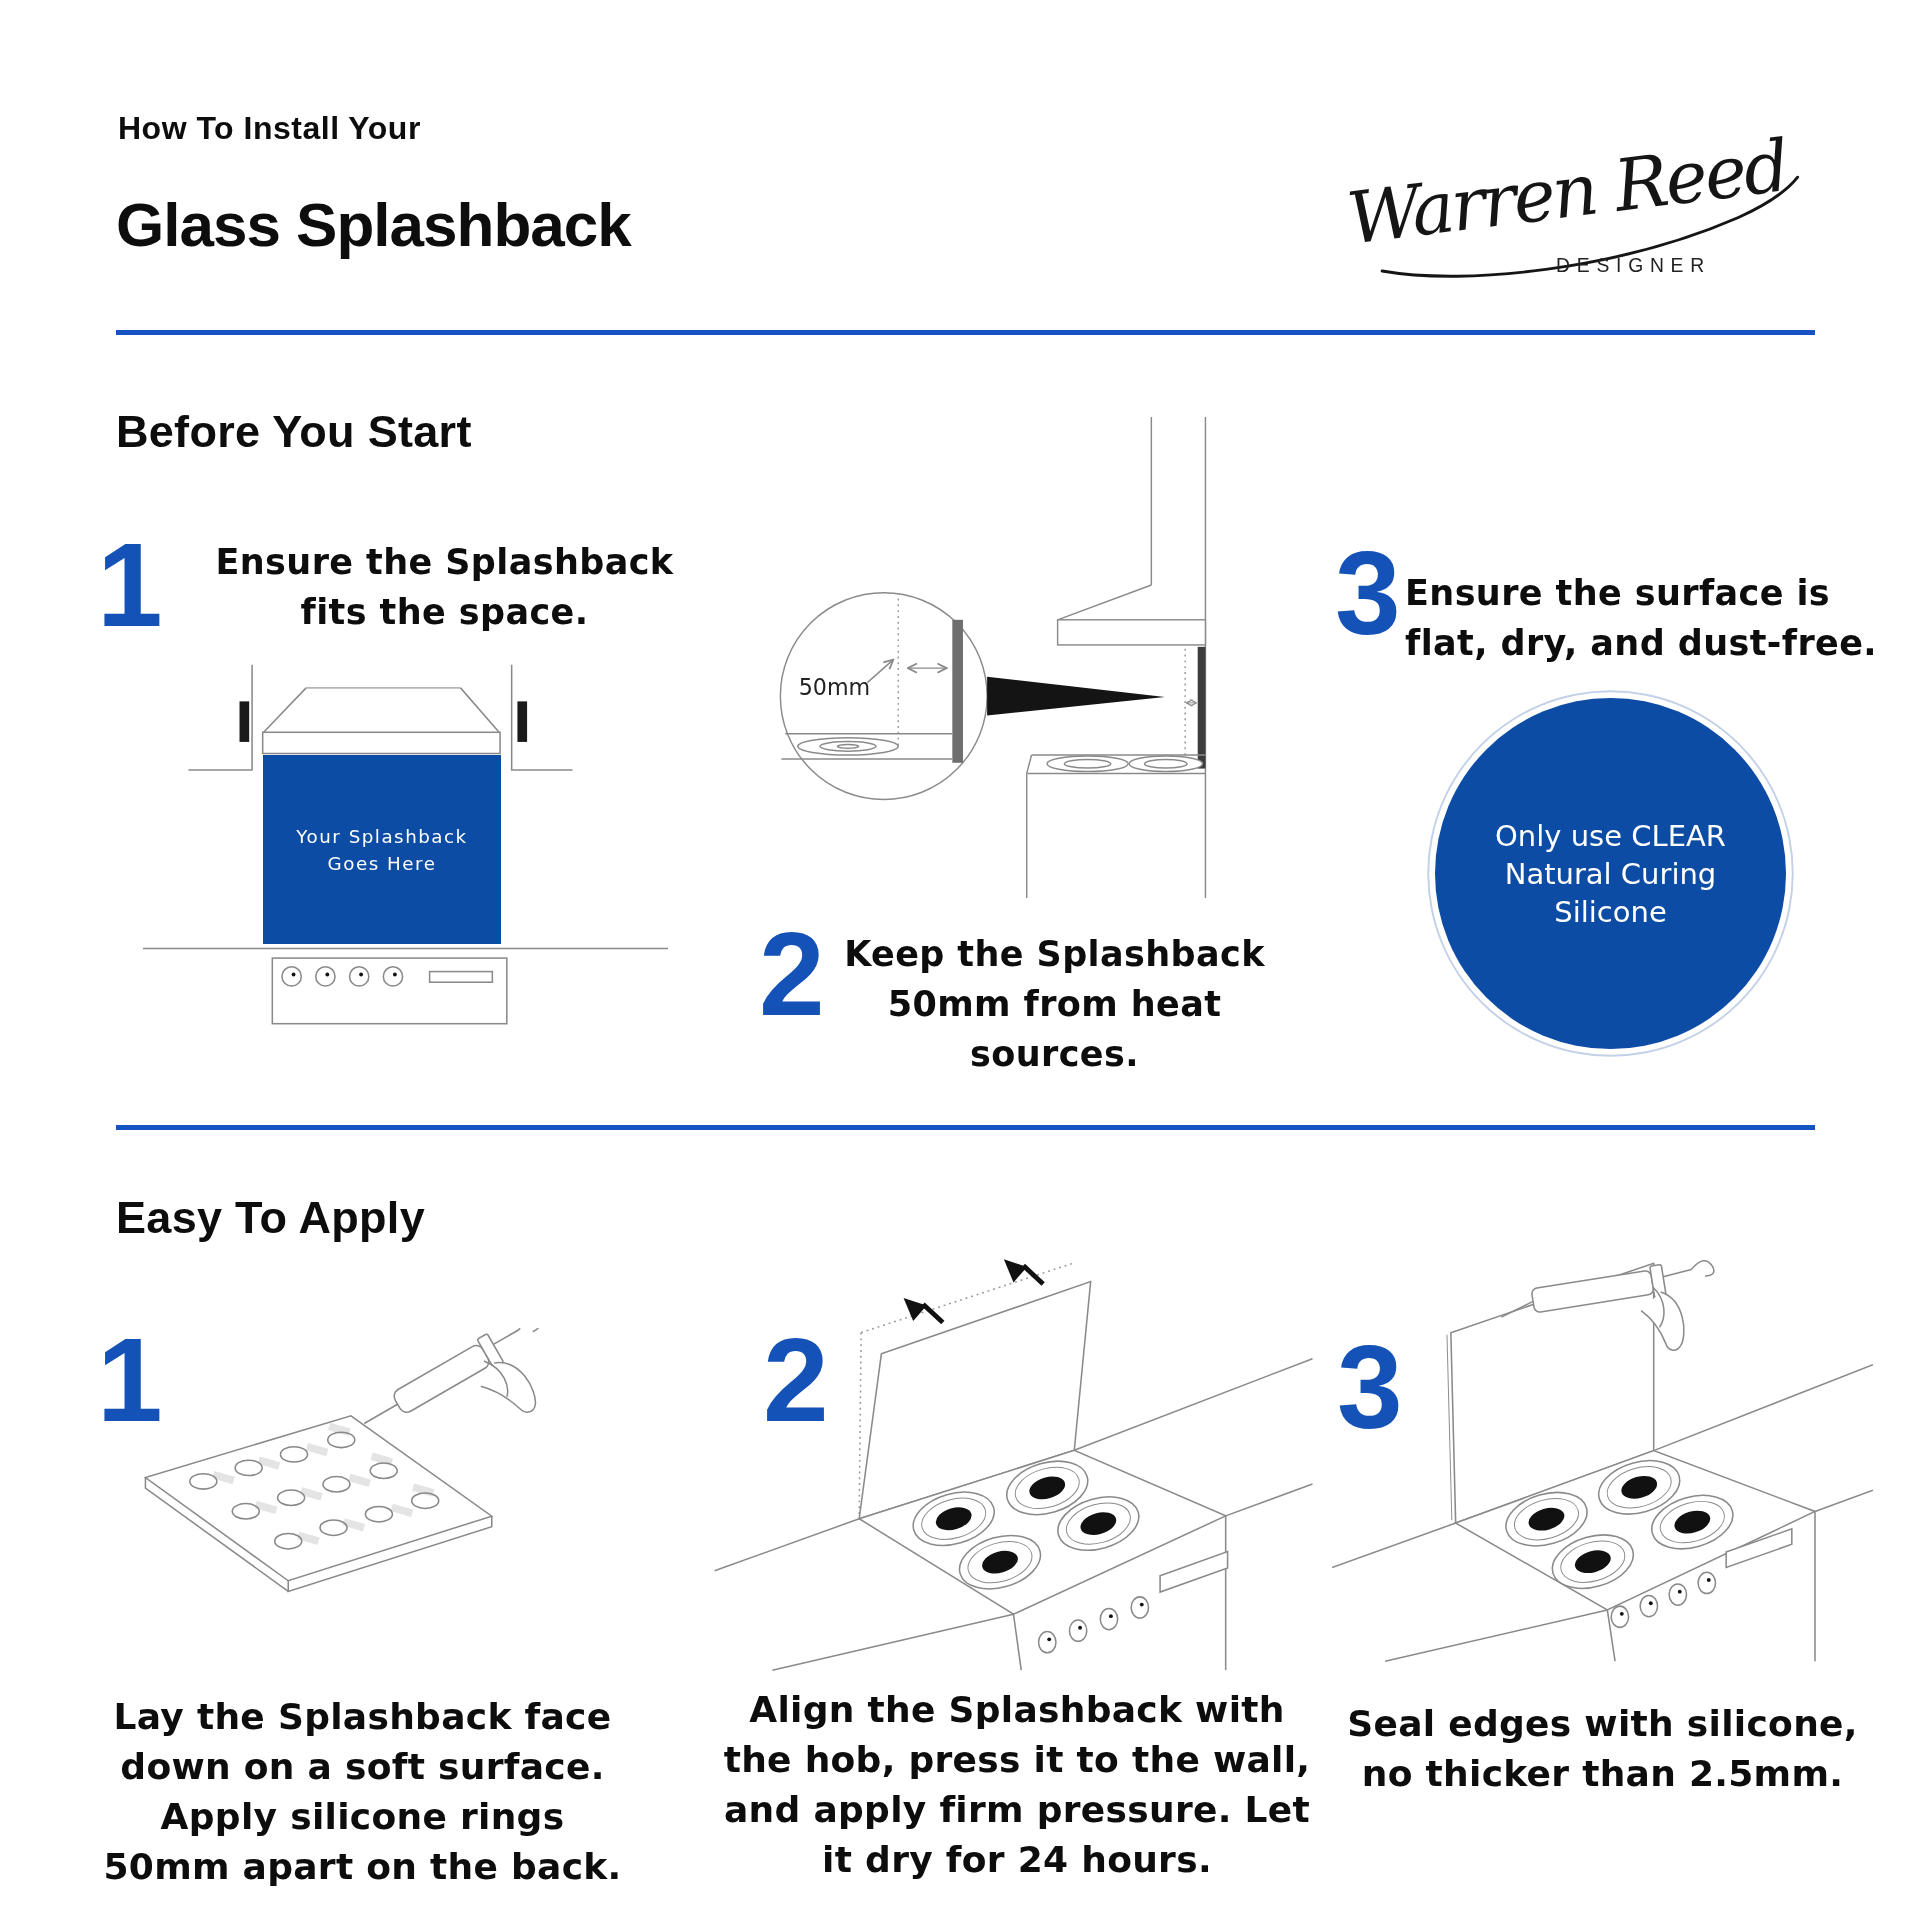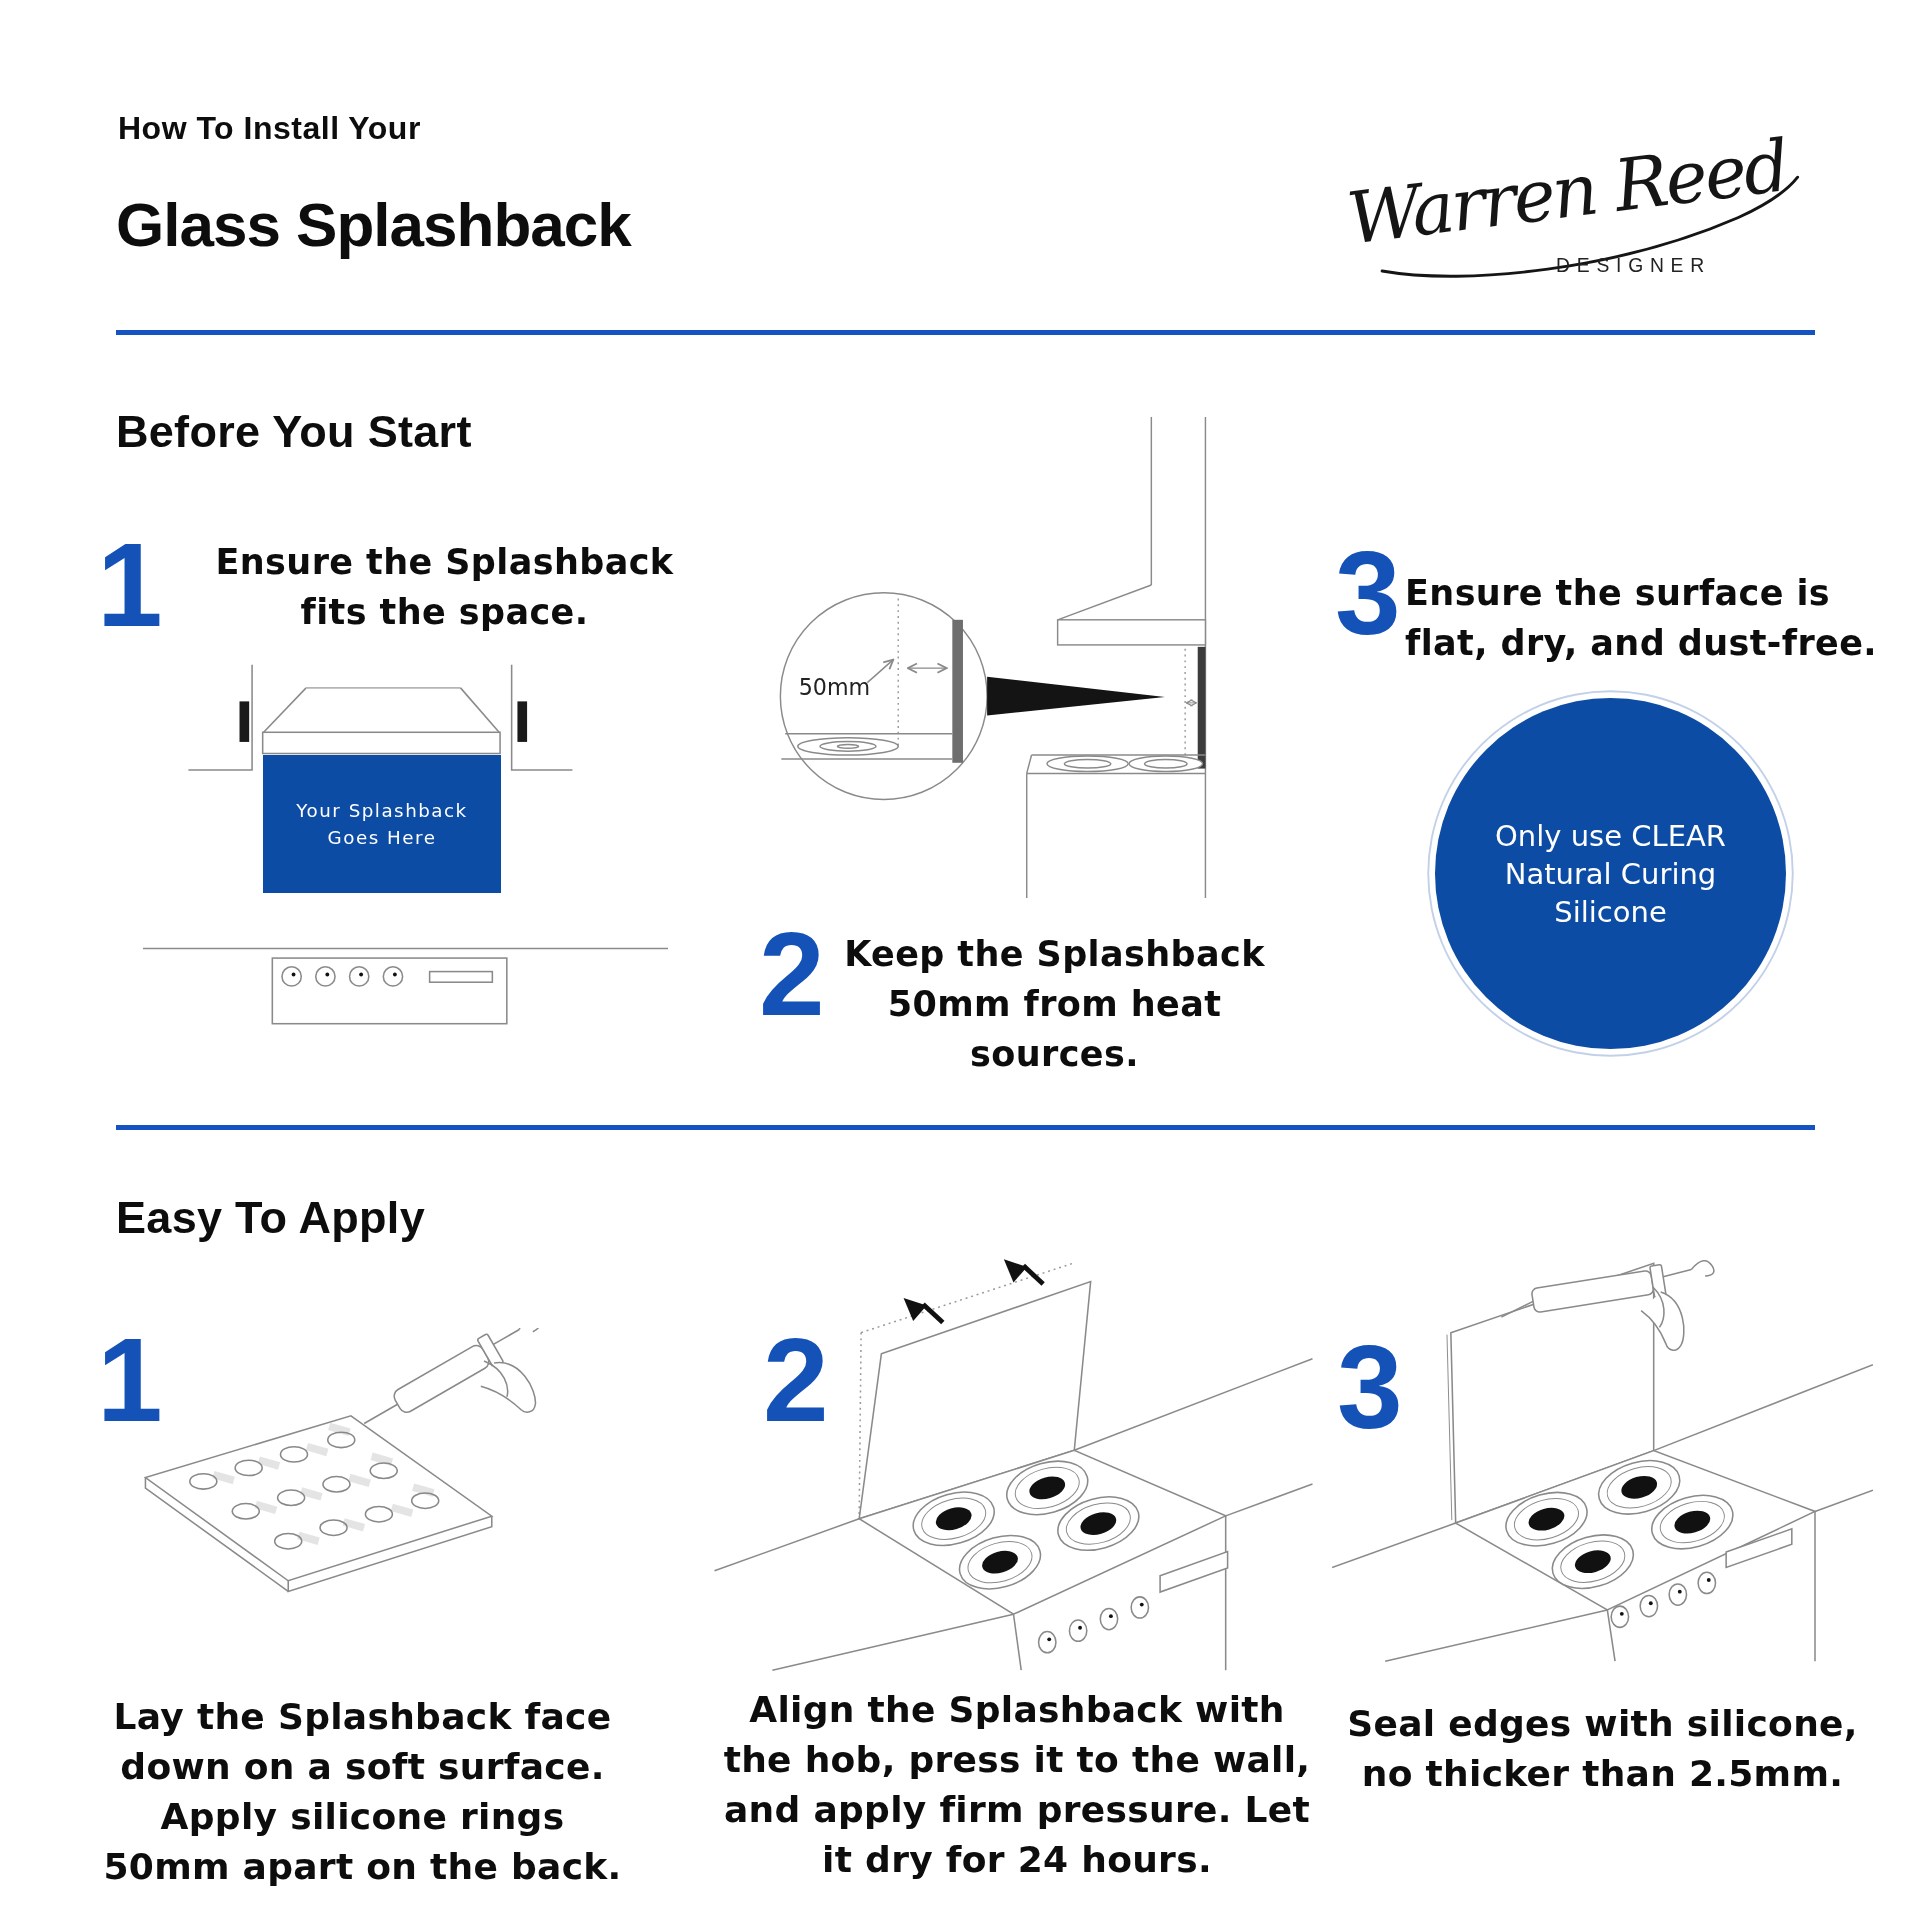--- a/index.html
+++ b/index.html
@@ -73,21 +73,21 @@
         <circle cx="232" cy="331" r="10"></circle>
         <circle cx="267" cy="331" r="10"></circle>
         <circle cx="164" cy="329" r="2" fill="#111111" stroke="none"></circle>
         <circle cx="199" cy="329" r="2" fill="#111111" stroke="none"></circle>
         <circle cx="234" cy="329" r="2" fill="#111111" stroke="none"></circle>
         <circle cx="269" cy="329" r="2" fill="#111111" stroke="none"></circle>
         <rect x="305" y="326" width="65" height="11"></rect>
       </g>
     </g>
   </svg>
-  <div class="abs splashback-ph pre" style="left:263px;top:755px;width:238px;height:138px;">Your Splashback
+  <div class="abs splashback-ph pre" style="left:263px;top:755px;width:238px;height:189px;">Your Splashback
 Goes Here</div>
 
   <svg class="abs" style="left:734px;top:415px;" width="541" height="541" viewBox="0 0 560 560">
     <defs>
       <marker id="ah" viewBox="0 0 10 10" refX="8" refY="5" markerWidth="8" markerHeight="8" orient="auto-start-reverse">
         <path d="M1,1 L9,5 L1,9" fill="none" stroke="#8a8a8a" stroke-width="1.6"></path>
       </marker>
     </defs>
     <g stroke="#8a8a8a" stroke-width="1.5" fill="none">
       <circle cx="155" cy="291" r="107" fill="#ffffff"></circle>

